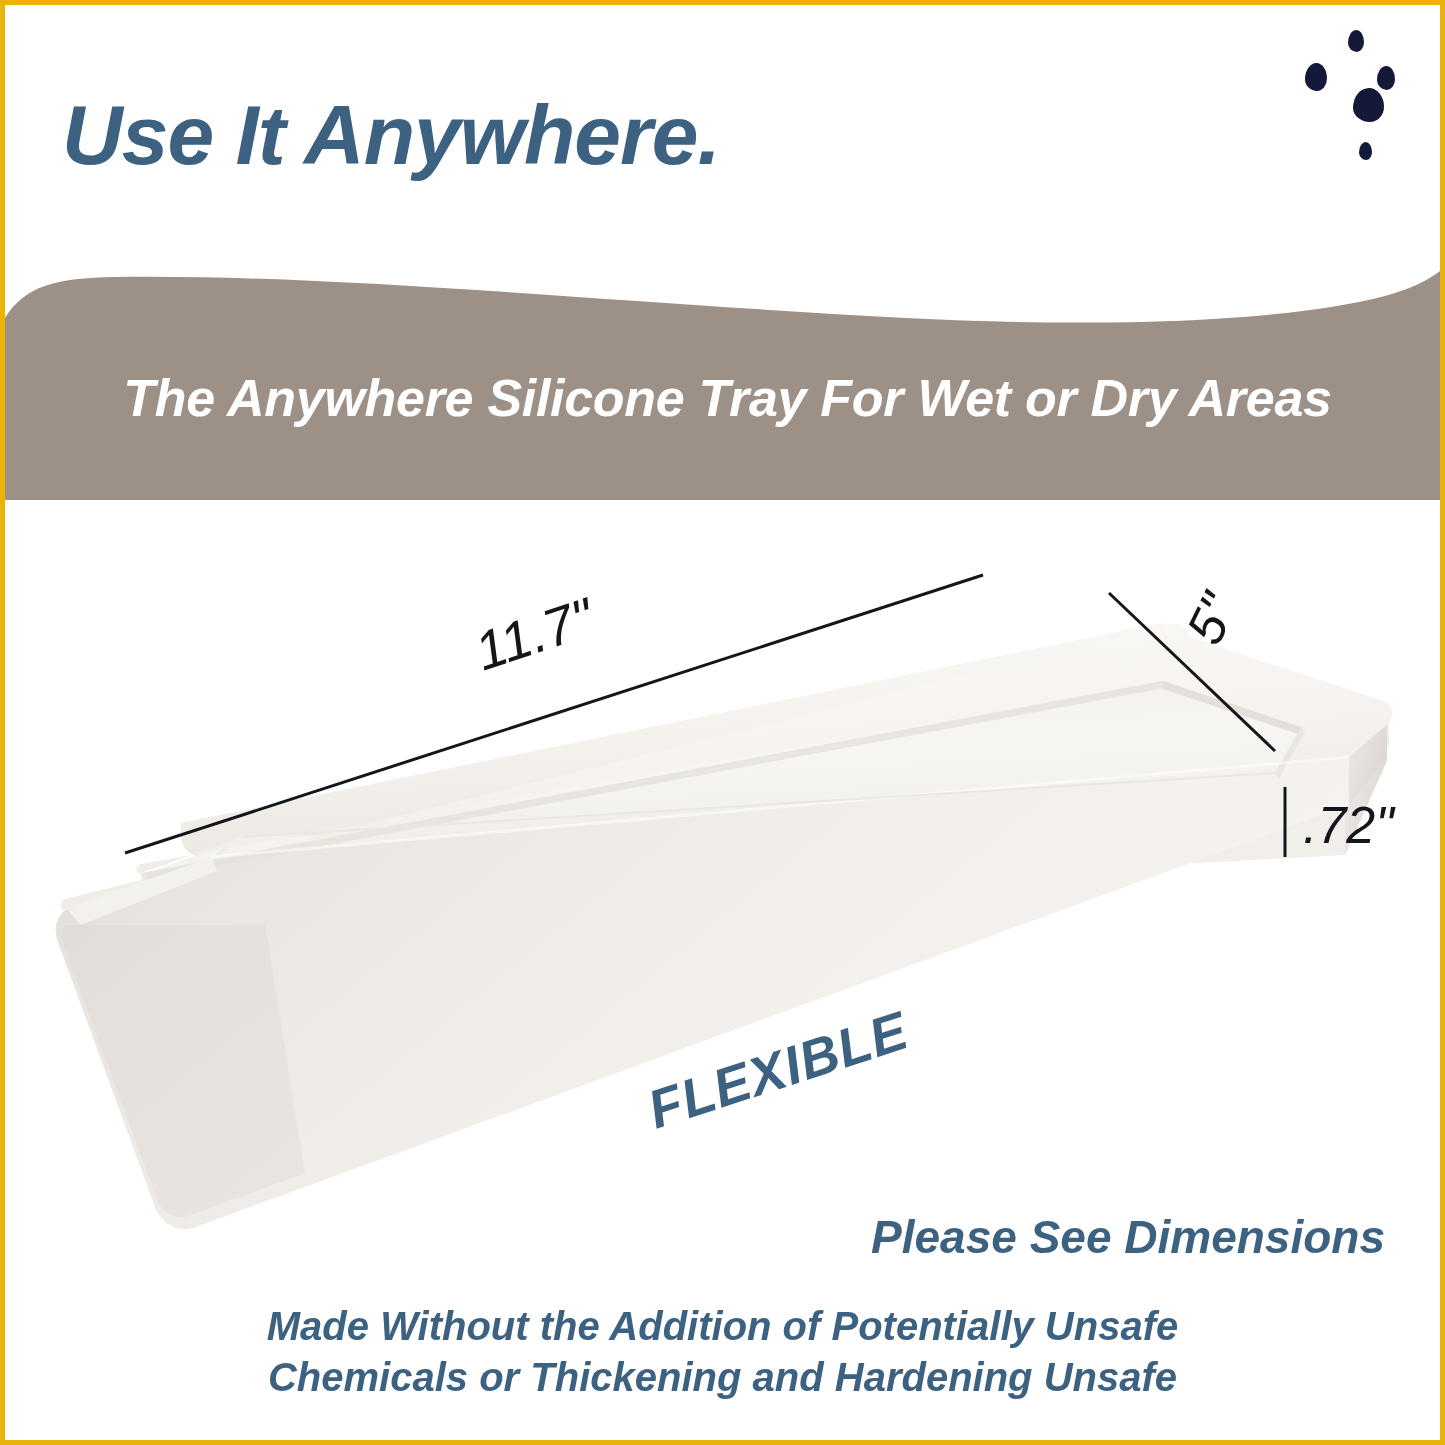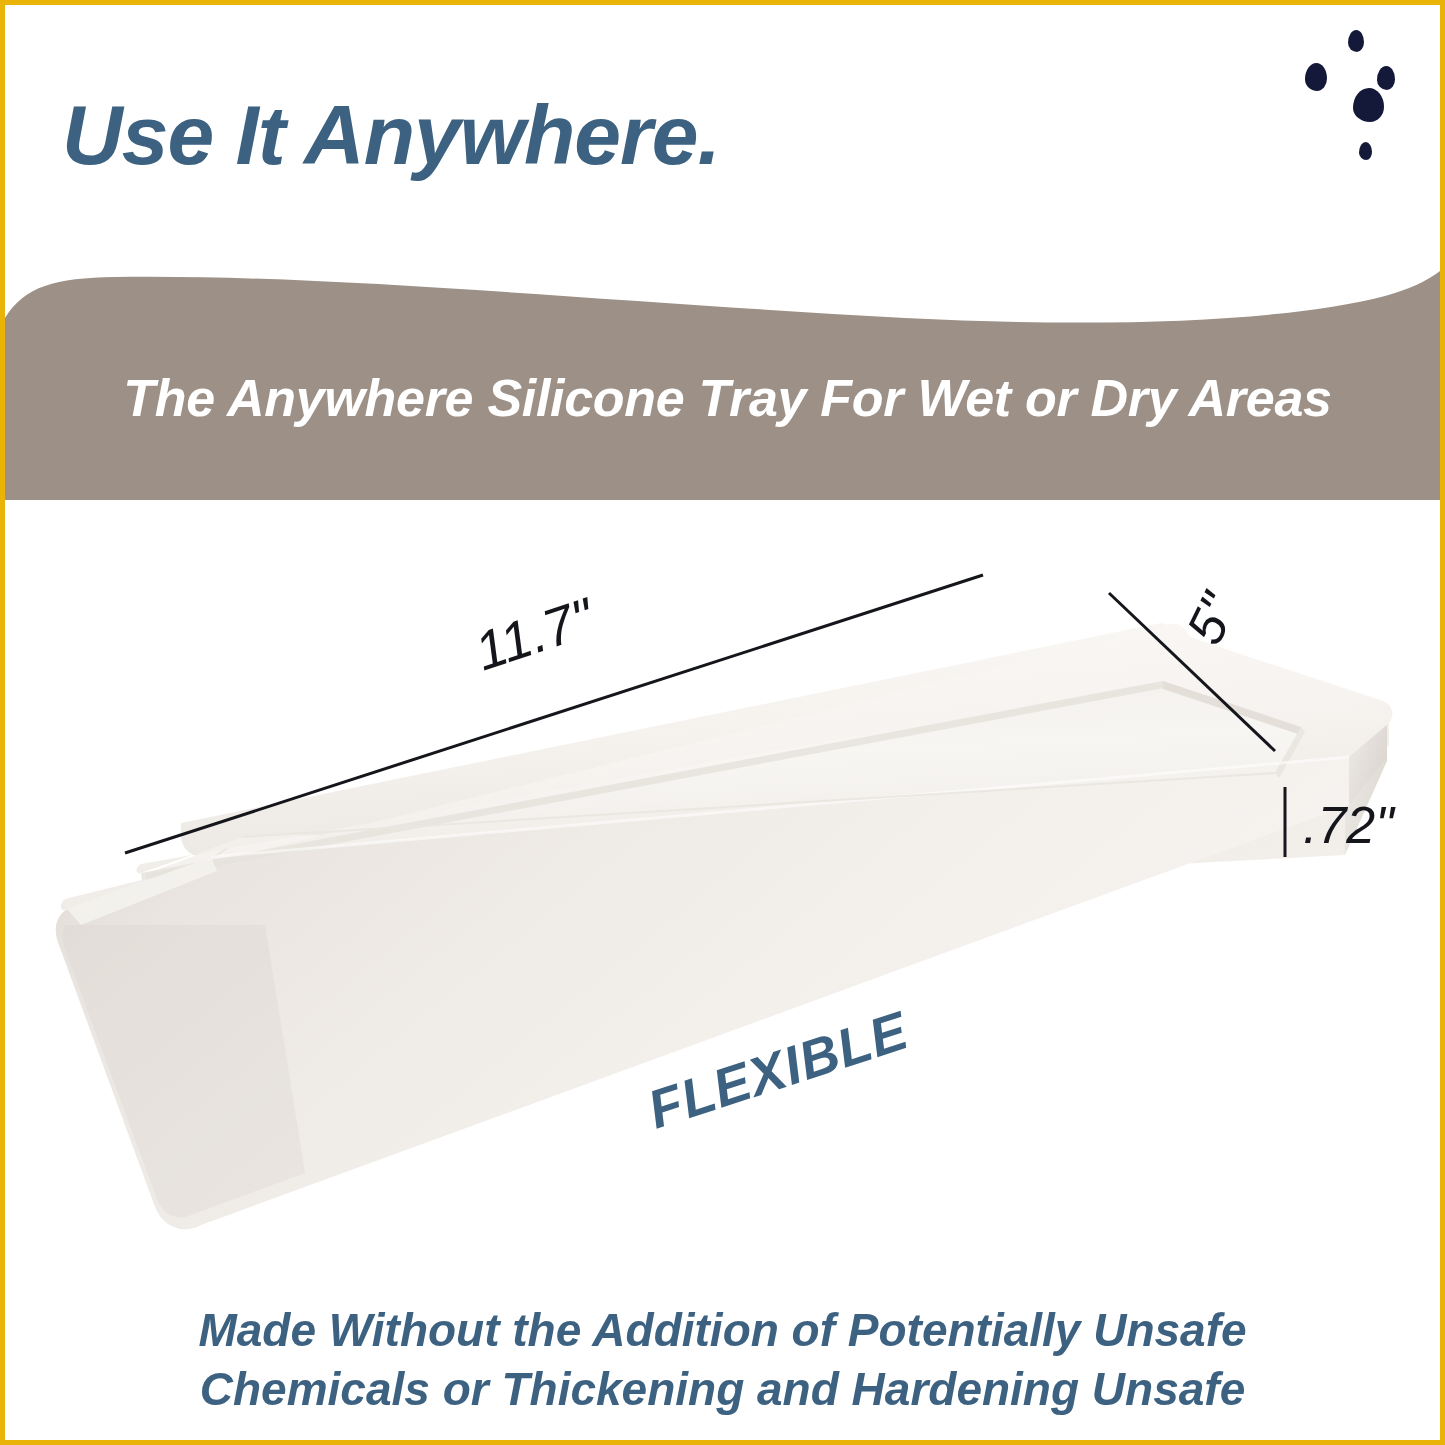--- a/index.html
+++ b/index.html
@@ -137,21 +137,21 @@
     font-weight: 700;
     color: #3d6281;
     white-space: nowrap;
   }
   .claim {
     position: absolute;
     left: 0;
     right: 0;
     top: 1296px;
     text-align: center;
-    font-size: 46px;
+    font-size: 40px;
     font-weight: 700;
     color: #3d6281;
     line-height: 1.28;
   }
   .claim div { white-space: nowrap; }
 </style>
 </head>
 <body>
 
 <div id="page">
@@ -420,19 +420,20 @@
 
     <line x1="1280" y1="282" x2="1280" y2="352" stroke="#14161c" stroke-width="3"></line>
   </svg>
 
   <div class="dim dim-len">11.7"</div>
   <div class="dim dim-wid">5"</div>
   <div class="dim dim-thk">.72"</div>
 
   <div class="flexible">FLEXIBLE</div>
 
+  <div class="see-dim">Please See Dimensions</div>
 
   <div class="claim">
     <div>Made Without the Addition of Potentially Unsafe</div>
     <div>Chemicals or Thickening and Hardening Unsafe</div>
   </div>
 
 </div>
 
 </body></html>

